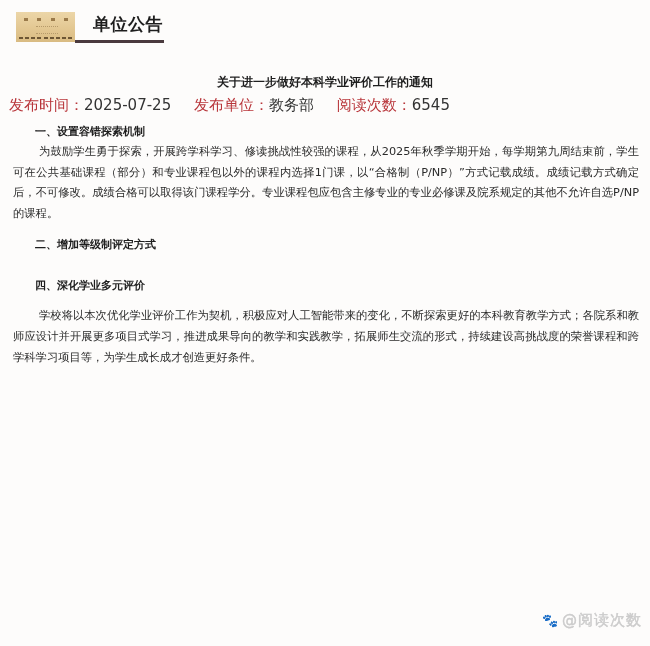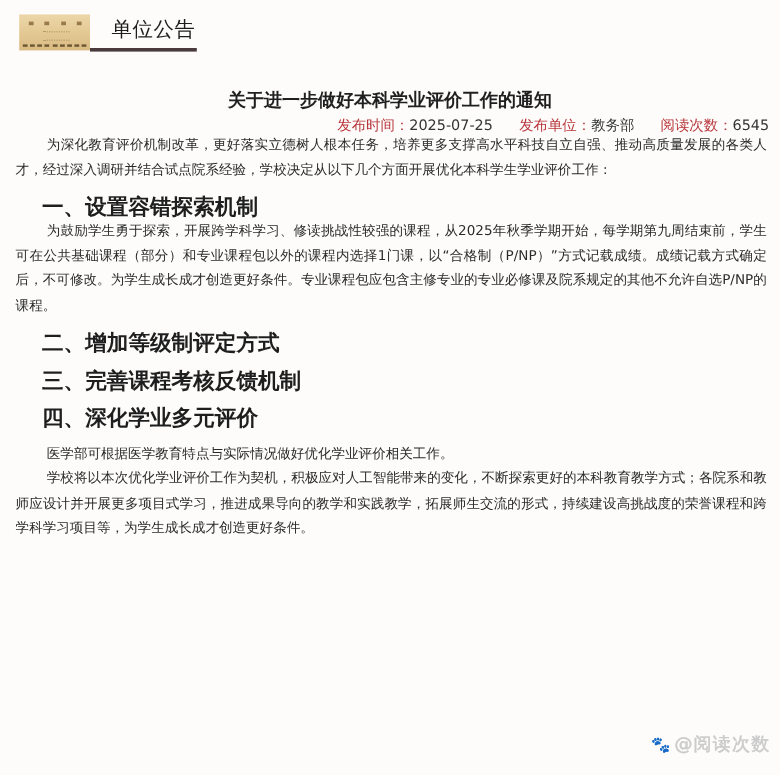--- a/index.html
+++ b/index.html
@@ -55,47 +55,47 @@
       justify-content: space-between;
     }
     .logo .dots-bottom span {
       width: 4px; height: 2px; background: #6d5634; display: block;
     }
     .header-title {
       position: absolute;
       left: 93px;
       top: 13px;
       font-size: 17px;
-      font-weight: normal;
+      font-weight: bold;
       color: #1d1d1d;
       letter-spacing: 0.5px;
     }
     .header-underline {
       position: absolute;
       left: 75px;
       top: 40px;
       width: 89px;
       height: 3px;
       background: #4a3a3e;
     }
     .doc-title {
       position: absolute;
       left: 0; top: 74px;
       width: 650px;
       text-align: center;
-      font-size: 15px;
+      font-size: 12px;
       font-weight: bold;
       color: #1f1f1f;
     }
     .meta {
       position: absolute;
       left: 0; top: 96px;
       width: 650px;
-      text-align: right;
-      font-size: 12px;
+      text-align: left;
+      font-size: 15px;
       color: #333;
     }
     .meta .lbl { color: #b8353a; }
     .meta .item { margin: 0 9px; }
     .content {
       position: absolute;
       left: 13px;
       top: 111px;
       width: 626px;
       font-size: 11.3px;
@@ -103,21 +103,21 @@
       color: #2a2a2a;
     }
     .content p {
       margin: 0;
       text-indent: 2.3em;
       text-align: justify;
     }
     .content h3 {
       margin: 0;
       padding-left: 22px;
-      font-size: 18px;
+      font-size: 11px;
       font-weight: bold;
       line-height: 21px;
       color: #1e1e1e;
     }
     .gap { height: 10px; }
     .watermark {
       position: absolute;
       right: 8px;
       bottom: 16px;
       font-size: 15px;
@@ -166,36 +166,33 @@
   </span>
   <span class="item">
     <span class="lbl">发布单位：</span><span>教务部</span>
   </span>
   <span class="item">
     <span class="lbl">阅读次数：</span><span>6545</span>
   </span>
 </div>
 
 <div class="content">
-  <p>为深化教育评价机制改革，更好落实立德树人根本任务，培养更多支撑高水平科技自立自强、推动高质量发展的各类人才，经过深入调研并结合试点院系经验，学校决定从以下几个方面开展优化本科学生学业评价工作：</p>
   <div class="gap"></div>
 
   <h3>一、设置容错探索机制</h3>
-  <p>为鼓励学生勇于探索，开展跨学科学习、修读挑战性较强的课程，从2025年秋季学期开始，每学期第九周结束前，学生可在公共基础课程（部分）和专业课程包以外的课程内选择1门课，以“合格制（P/NP）”方式记载成绩。成绩记载方式确定后，不可修改。为学生成长成才创造更好条件。专业课程包应包含主修专业的专业必修课及院系规定的其他不允许自选P/NP的课程。</p>
+  <p>为鼓励学生勇于探索，开展跨学科学习、修读挑战性较强的课程，从2025年秋季学期开始，每学期第九周结束前，学生可在公共基础课程（部分）和专业课程包以外的课程内选择1门课，以“合格制（P/NP）”方式记载成绩。成绩记载方式确定后，不可修改。成绩合格可以取得该门课程学分。专业课程包应包含主修专业的专业必修课及院系规定的其他不允许自选P/NP的课程。</p>
   <div class="gap"></div>
 
   <h3>二、增加等级制评定方式</h3>
   <div class="gap"></div>
 
-  <h3>三、完善课程考核反馈机制</h3>
   <div class="gap"></div>
 
   <h3>四、深化学业多元评价</h3>
   <div class="gap"></div>
 
-  <p>医学部可根据医学教育特点与实际情况做好优化学业评价相关工作。</p>
   <p>学校将以本次优化学业评价工作为契机，积极应对人工智能带来的变化，不断探索更好的本科教育教学方式；各院系和教师应设计并开展更多项目式学习，推进成果导向的教学和实践教学，拓展师生交流的形式，持续建设高挑战度的荣誉课程和跨学科学习项目等，为学生成长成才创造更好条件。</p>
 </div>
 
 <div class="watermark">
   <span class="paw">🐾</span>
   <span>@阅读次数</span>
 </div>
 
 </body></html>

